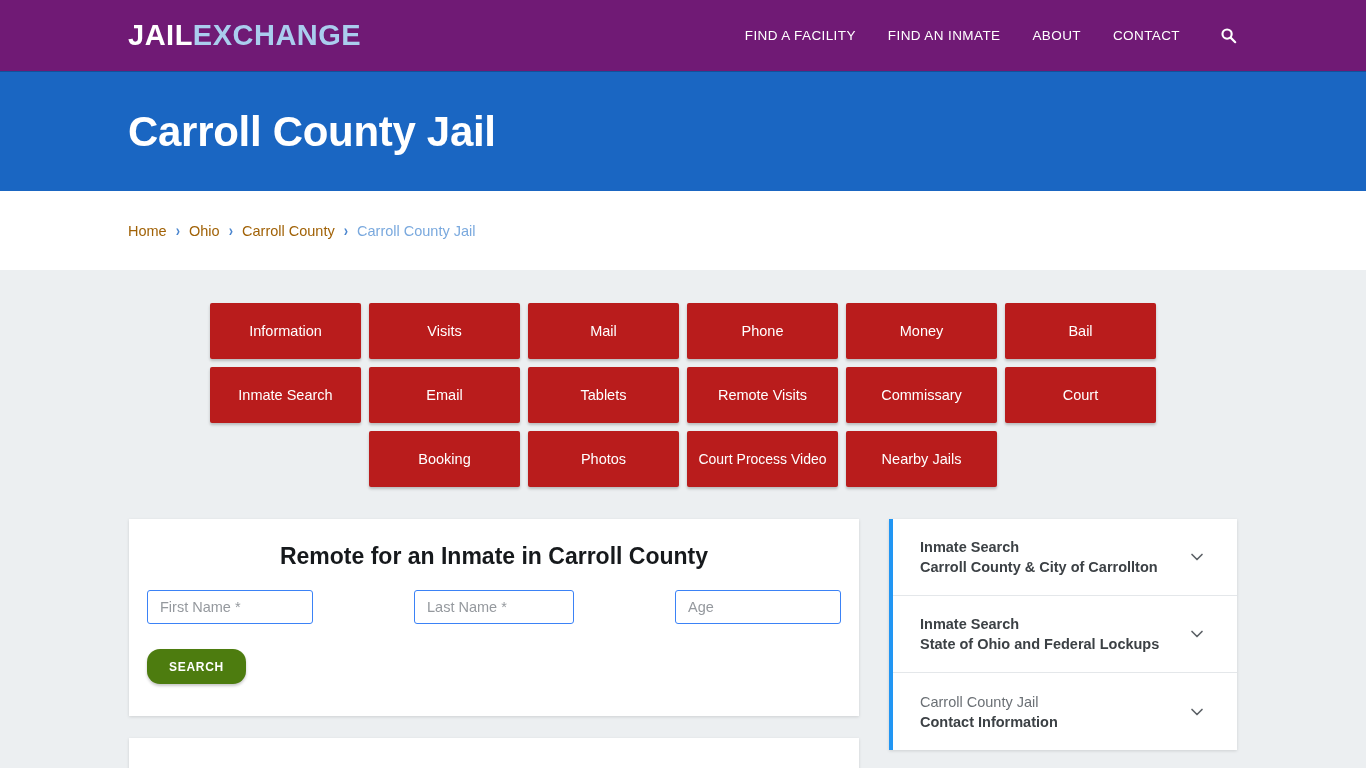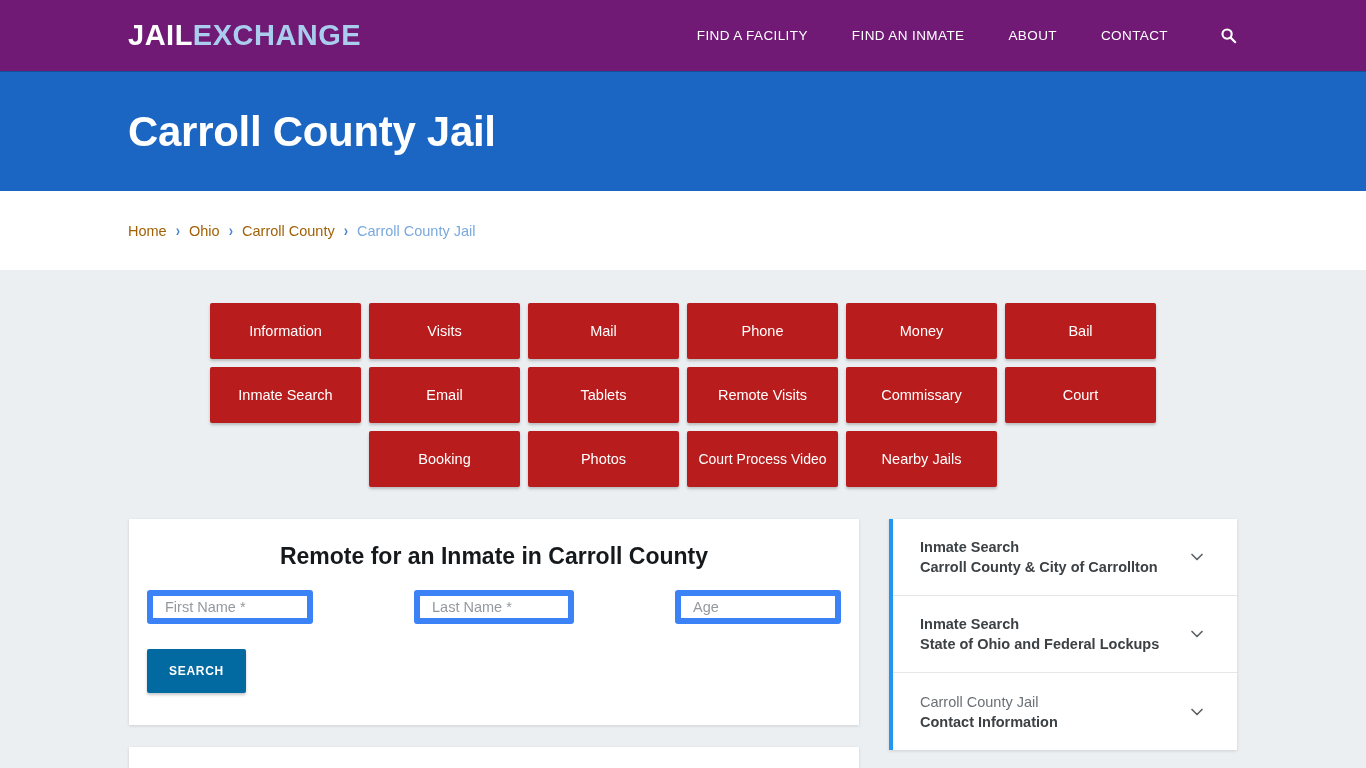--- a/index.html
+++ b/index.html
@@ -29,21 +29,21 @@
     white-space: nowrap;
   }
   .logo .jail { color: #ffffff; }
   .logo .exchange { color: #aacdee; }
 
   .nav {
     margin-left: auto;
     margin-right: 128px;
     display: flex;
     align-items: center;
-    gap: 44px;
+    gap: 32px;
   }
   .nav a {
     color: #ffffff;
     font-size: 13.5px;
     letter-spacing: 0.4px;
     text-decoration: none;
     white-space: nowrap;
   }
   .nav .search-icon {
     display: inline-flex;
@@ -147,21 +147,21 @@
     color: #16191c;
     margin-bottom: 20px;
   }
   .fields {
     display: flex;
     gap: 14px;
     justify-content: space-between;
   }
   .fields input, .fields select {
     height: 34px;
-    border: 6px solid #3b82f6;
+    border: 1px solid #3b82f6;
     border-radius: 3px;
     padding: 0 12px;
     font-size: 14.5px;
     color: #555a60;
     font-family: "Liberation Sans", sans-serif;
     background: #ffffff;
     outline: none;
   }
   .fields input::placeholder { color: #95999e; }
   .f-first { width: 166px; }
@@ -176,25 +176,25 @@
       linear-gradient(135deg, #6b7075 50%, transparent 50%);
     background-position:
       calc(100% - 20px) 15px,
       calc(100% - 14px) 15px;
     background-size: 6px 6px, 6px 6px;
     background-repeat: no-repeat;
   }
   .searchbtn {
     margin-top: 25px;
     width: 99px;
-    height: 44px;
-    background: #0369a1;
+    height: 35px;
+    background: #4d7c0f;
     color: #ffffff;
     border: none;
-    border-radius: 2px;
+    border-radius: 13px;
     font-size: 12px;
     font-weight: bold;
     letter-spacing: 0.7px;
     box-shadow: 0 2px 3px rgba(0,0,0,.22);
     cursor: pointer;
     font-family: "Liberation Sans", sans-serif;
   }
 
   .infocard {
     margin-top: 22px;

